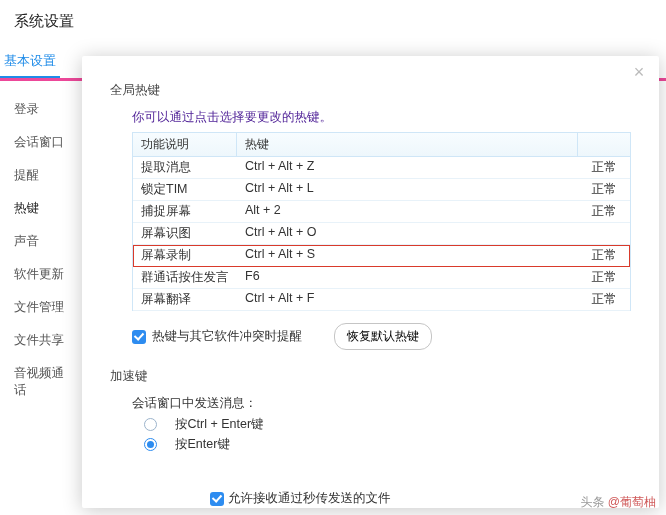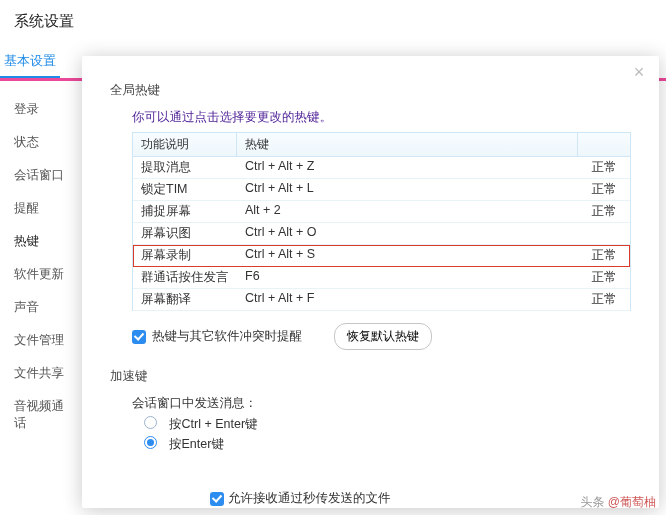--- a/index.html
+++ b/index.html
@@ -25,47 +25,46 @@
 .c1{width:104px;flex:none}
 .c2{flex:1}
 .c3{width:52px;flex:none;text-align:center}
 .hk-row.hi{outline:1.2px solid #d93a2b;outline-offset:-1px}
 .opt-row{display:flex;align-items:center;margin:12px 0 0 22px;gap:32px}
 .chk{display:flex;align-items:center;gap:6px;font-size:12.5px;color:#333}
 .chk-box{width:14px;height:14px;border-radius:3px;background:#2d8cf0;position:relative;flex:none}
 .chk-box::after{content:"";position:absolute;left:4px;top:1px;width:4px;height:7px;border:solid #fff;border-width:0 2px 2px 0;transform:rotate(42deg)}
 .btn{border:1px solid #c5c5c5;background:#fff;font-size:12px;padding:4px 12px;cursor:pointer;border-radius:12px}
 .radio-group{margin-left:22px;font-size:12.5px;color:#333}
-.radio-line{margin:3px 0 3px 12px;display:flex;gap:12px}
+.radio-line{margin:3px 0 3px 12px;display:flex;align-items:center;gap:18px}
 .radio-title{margin-bottom:4px}
 .rcircle{width:13px;height:13px;border:1px solid #9cb4cc;border-radius:50%;flex:none;position:relative}
 .rcircle.sel{border-color:#2d8cf0}
 .rcircle.sel::after{content:"";position:absolute;left:2px;top:2px;width:7px;height:7px;background:#2d8cf0;border-radius:50%}
 .bottom-line{position:absolute;left:210px;bottom:8px;display:flex;align-items:center;gap:4px;font-size:12.5px;color:#333}
 .footer-author{position:absolute;right:10px;bottom:4px;font-size:12px;color:#9b9b9b}
 .footer-author .at{color:#d05a5a}
 </style>
 </head>
 <body>
 
 <div class="win-title">系统设置</div>
 
 <div class="tab-bar">
   <span class="tab">基本设置</span>
 </div>
 
 <div class="layout">
   <div class="sidebar" id="sidebar">
       <div class="side-item">登录</div>
-      <div class="side-item">状态</div>
       <div class="side-item">会话窗口</div>
       <div class="side-item">提醒</div>
       <div class="side-item active">热键</div>
+      <div class="side-item">声音</div>
       <div class="side-item">软件更新</div>
-      <div class="side-item">声音</div>
       <div class="side-item">文件管理</div>
       <div class="side-item">文件共享</div>
       <div class="side-item">音视频通话</div>
     </div>
 </div>
 
 <div class="modal-backdrop">
   <div class="close-x">×</div>
 
   <div class="section">

